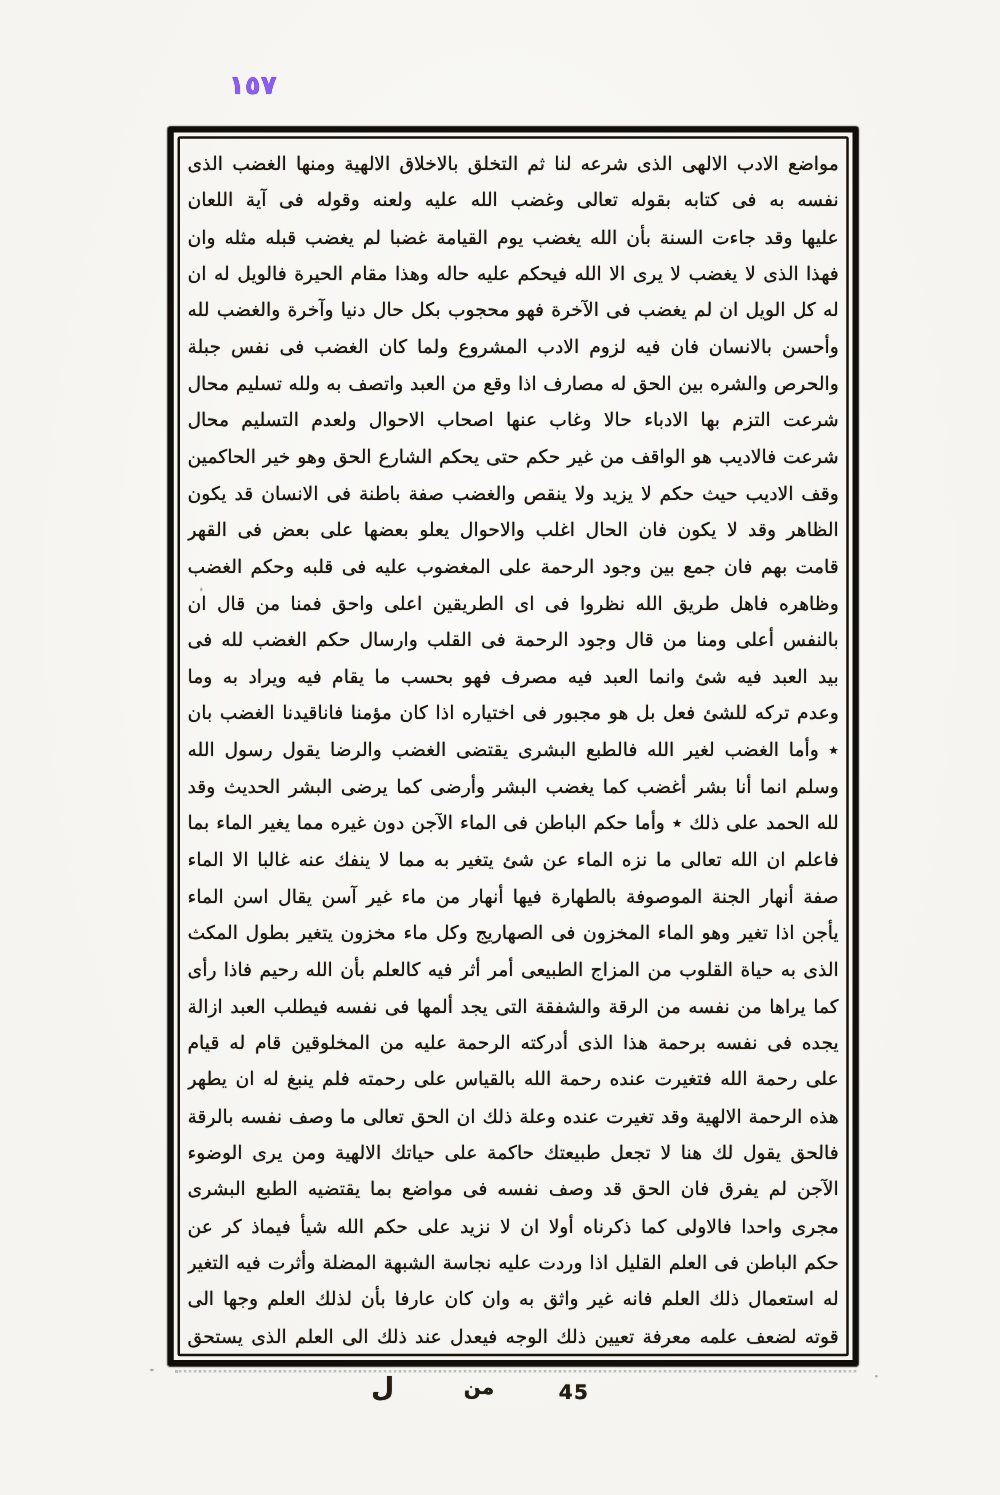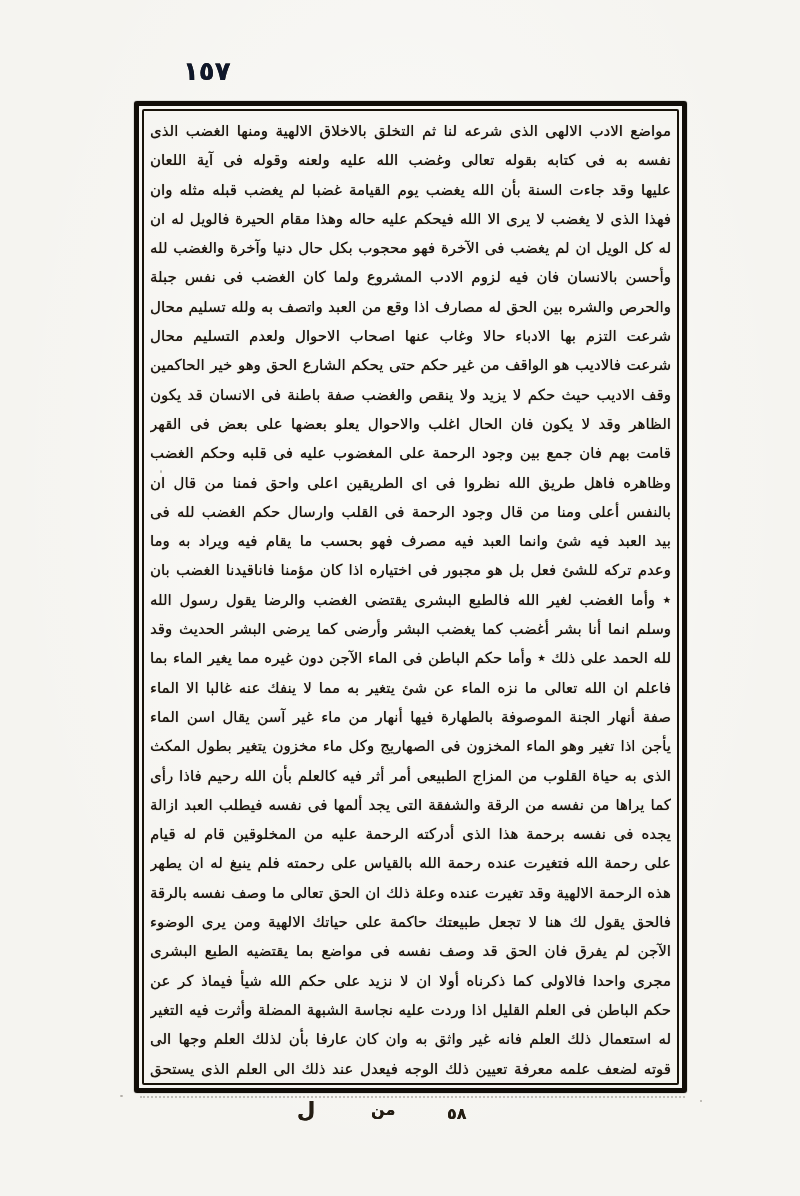--- a/index.html
+++ b/index.html
@@ -5,21 +5,21 @@
   html,body{margin:0;padding:0;}
   body{
     width:800px;height:1196px;position:relative;overflow:hidden;
     background:
       radial-gradient(ellipse at 50% 40%, rgba(255,255,255,0.6), rgba(0,0,0,0) 70%),
       #f5f4f0;
     font-family:"DejaVu Sans", sans-serif;
   }
   .page-number{
     position:absolute;left:183px;top:56px;
-    font-size:26px;font-weight:bold;color:#0f172a;
+    font-size:21px;font-weight:bold;color:#8b5cf6;
     letter-spacing:2px;
     text-shadow:0 0 0.6px #241d13;
   }
   .frame-outer{
     position:absolute;left:134px;top:101px;width:553px;height:992px;
     border:5px solid #110d08;
     border-radius:3px;
     box-sizing:border-box;
     box-shadow:0 0 1px #110d08;
     background:transparent;
@@ -108,20 +108,20 @@
         <div class="text-line" dir="rtl" lang="ar">حكم الباطن فى العلم القليل اذا وردت عليه نجاسة الشبهة المضلة وأثرت فيه التغير فانه لا يجوز</div>
         <div class="text-line" dir="rtl" lang="ar">له استعمال ذلك العلم فانه غير واثق به وان كان عارفا بأن لذلك العلم وجها الى الحق ولكن ليس فى</div>
         <div class="text-line" dir="rtl" lang="ar">قوته لضعف علمه معرفة تعيين ذلك الوجه فيعدل عند ذلك الى العلم الذى يستحق الشبه وهو العلم</div>
       </div>
   </div>
 </div>
 
 <div class="smudge-line"></div>
 
 <div class="bottom-marks">
-  <span class="bottom-mark quire-number">٥٨</span>
+  <span class="bottom-mark quire-number">45</span>
   <span class="bottom-mark catchword-1">من</span>
   <span class="bottom-mark catchword-2">ل</span>
 </div>
 
 <div class="speck" style="left:120px;top:1095px;width:3px;height:2px;"></div>
 <div class="speck" style="left:700px;top:1100px;width:2px;height:2px;"></div>
 <div class="speck" style="left:160px;top:470px;width:2px;height:3px;"></div>
 
 </body></html>

